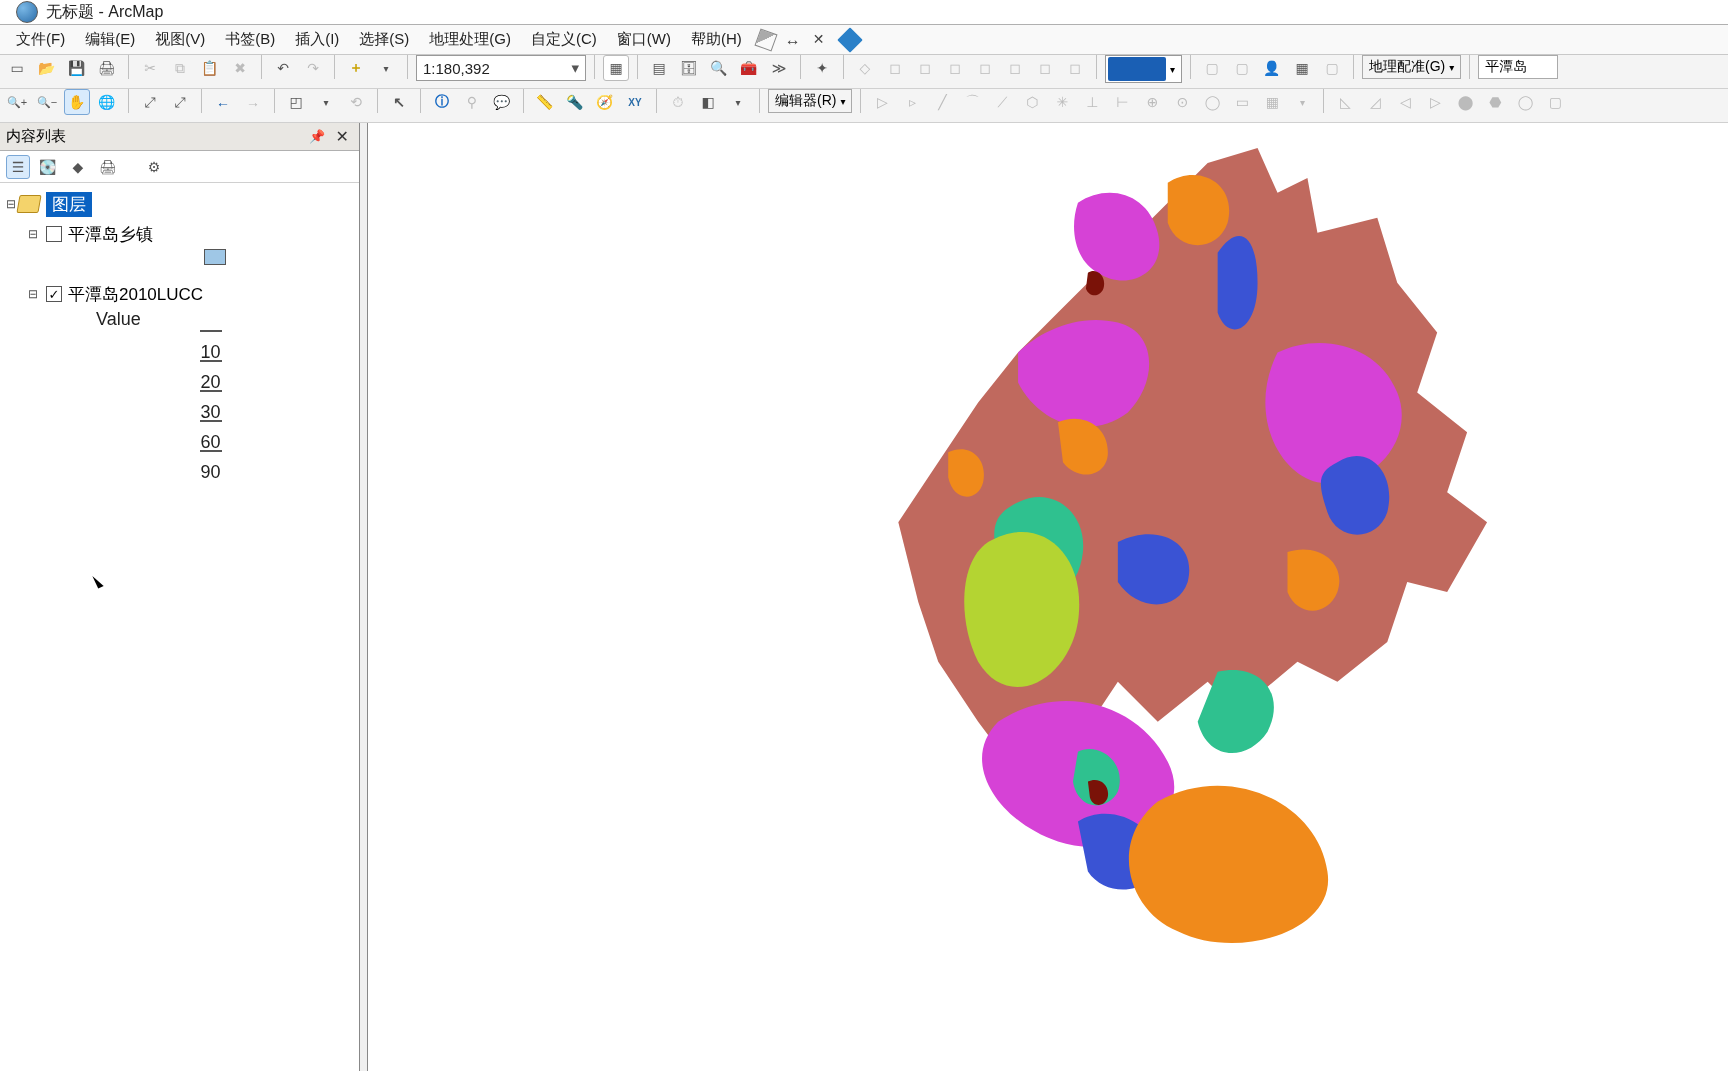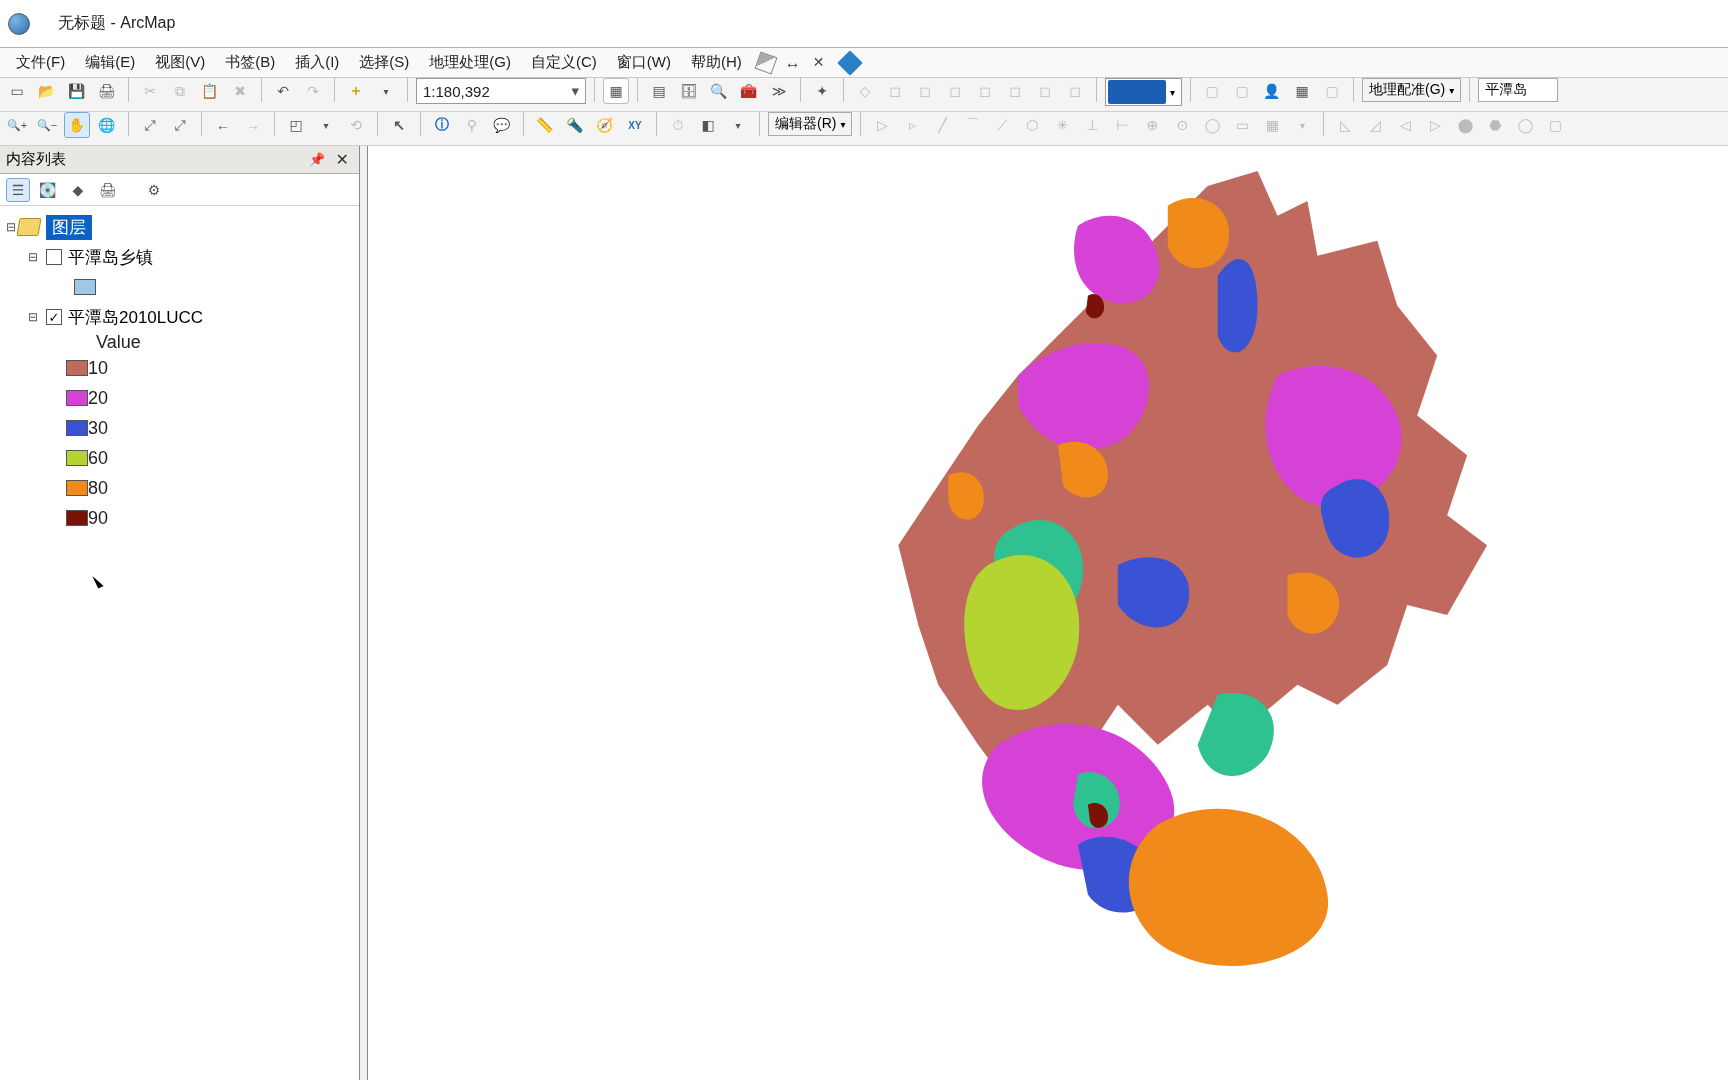--- a/index.html
+++ b/index.html
@@ -7,26 +7,25 @@
     margin: 0; padding: 0;
     font-family: "Microsoft YaHei", "Segoe UI", Tahoma, sans-serif;
     font-size: 13px;
     background: #fff;
     width: 1728px;
     height: 1080px;
     overflow: hidden;
   }
   
   .titlebar {
-    height: 48px;
-    padding: 4px 8px;
+    height: 25px;
+    padding: 4px 16px;
     display: flex; align-items: center;
     background: #fff;
     border-bottom: 1px solid #b0b0b0;
-    gap: 20px;
   }
   .titlebar .app-icon {
     width: 22px; height: 22px;
     border-radius: 50%;
     background: radial-gradient(circle at 30% 30%, #7ab8e6, #2a6ca8);
     border: 1px solid #5a5a5a;
     margin-right: 8px;
   }
   .titlebar .title-text { font-size: 16px; color: #222; }
   
@@ -131,21 +130,21 @@
     border:1px solid #b58a1a;
     border-radius:2px;
     margin-right:6px;
     transform: skewX(-10deg);
   }
   .root-label {
     background:#0a62c2; color:#fff;
     padding:1px 6px; font-size:17px;
   }
   .swatch { width:22px; height:16px; border:1px solid #555;}
-  .legend-row { display:flex; align-items:center; height:30px; padding-left:62px; gap:0;}
+  .legend-row { display:flex; align-items:center; height:30px; padding-left:62px; gap:10px;flex-direction:column;}
   .legend-label { font-size:18px; color:#222;}
   .legend-title { padding-left:92px; font-size:18px; color:#222;}
   
   .map-area { flex:1; position:relative; background:#fff; overflow:hidden;}
   .map-divider { position:absolute; left:0; top:0; bottom:0; width:8px; background:#f0f0f0; border-right:1px solid #888;}
   svg.mapsvg { position:absolute; left:8px; top:0; width: calc(100% - 8px); height:100%;}
   .cursor-arrow {
     position:absolute; left:95px; top:574px;
     width:14px; height:20px; pointer-events:none;
   }
@@ -393,24 +392,20 @@
           </div>
           <div class="legend-row">
             <span class="swatch" style="background: rgb(58, 83, 212);"></span>
             <span class="legend-label">30</span>
           </div>
           <div class="legend-row">
             <span class="swatch" style="background: rgb(180, 212, 50);"></span>
             <span class="legend-label">60</span>
           </div>
           <div class="legend-row">
-            <span class="swatch" style="background: rgb(240, 138, 27);"></span>
-            <span class="legend-label">80</span>
-          </div>
-          <div class="legend-row">
             <span class="swatch" style="background: rgb(122, 18, 8);"></span>
             <span class="legend-label">90</span>
           </div>
         </div>
       <div class="cursor-arrow"></div>
     </div>
   </div>
 
   <div class="map-area">
     <div class="map-divider"></div>

